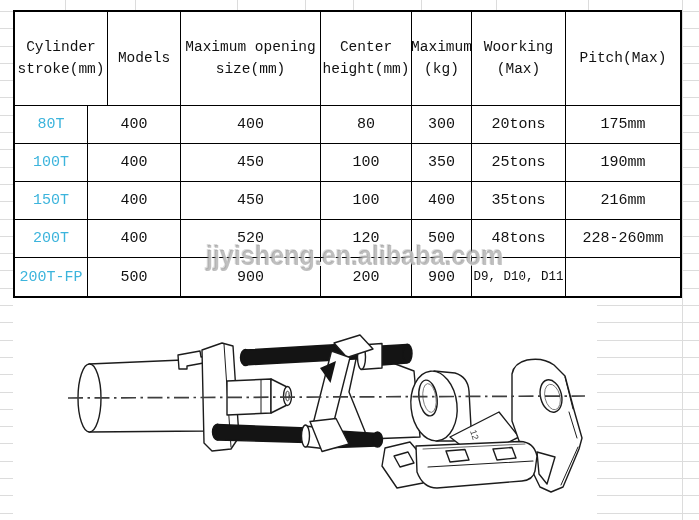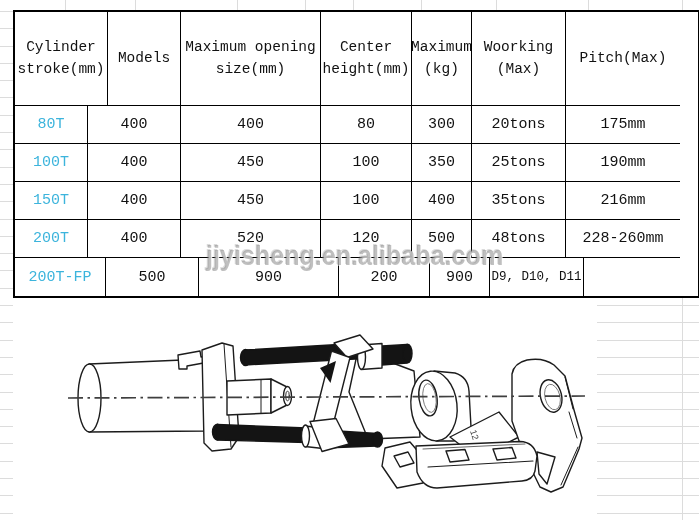--- a/index.html
+++ b/index.html
@@ -90,21 +90,21 @@
       <div class="trow">
         <div class="cell td model" style="width: 73px;">200T</div>
         <div class="cell td" style="width: 93px;">400</div>
         <div class="cell td" style="width: 140px;">520</div>
         <div class="cell td" style="width: 91px; text-align: center;">120</div>
         <div class="cell td" style="width: 60px;">500</div>
         <div class="cell td" style="width: 94px;">48tons</div>
         <div class="cell td" style="width: 114px;">228-260mm</div>
       </div>
       <div class="trow">
-        <div class="cell td model" style="width: 91px; font-family: Liberation Mono, monospace;">200T-FP</div>
+        <div class="cell td model" style="width: 73px; font-family: Liberation Mono, monospace;">200T-FP</div>
         <div class="cell td" style="width: 93px;">500</div>
         <div class="cell td" style="width: 140px;">900</div>
         <div class="cell td" style="width: 91px;">200</div>
         <div class="cell td" style="width: 60px;">900</div>
         <div class="cell td" style="width: 94px; font-size: 12.5px;">D9, D10, D11</div>
         <div class="cell td" style="width: 114px;"></div>
       </div>
     </div>
 
   <div id="watermark">jjyisheng.en.alibaba.com</div>

